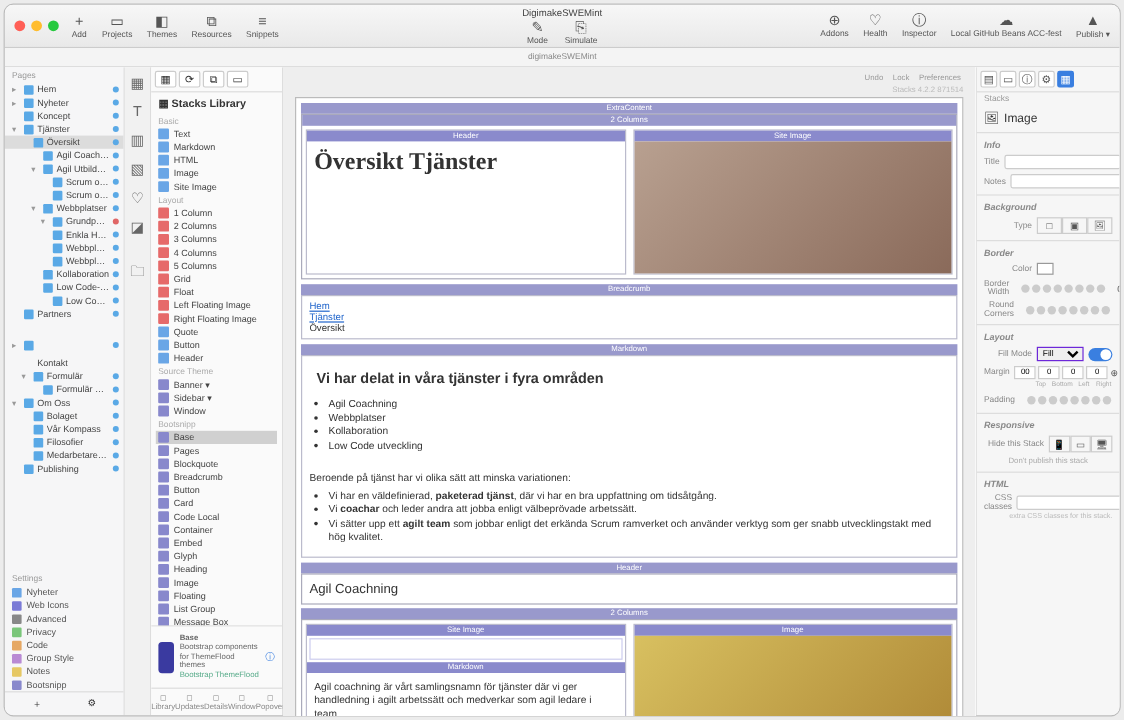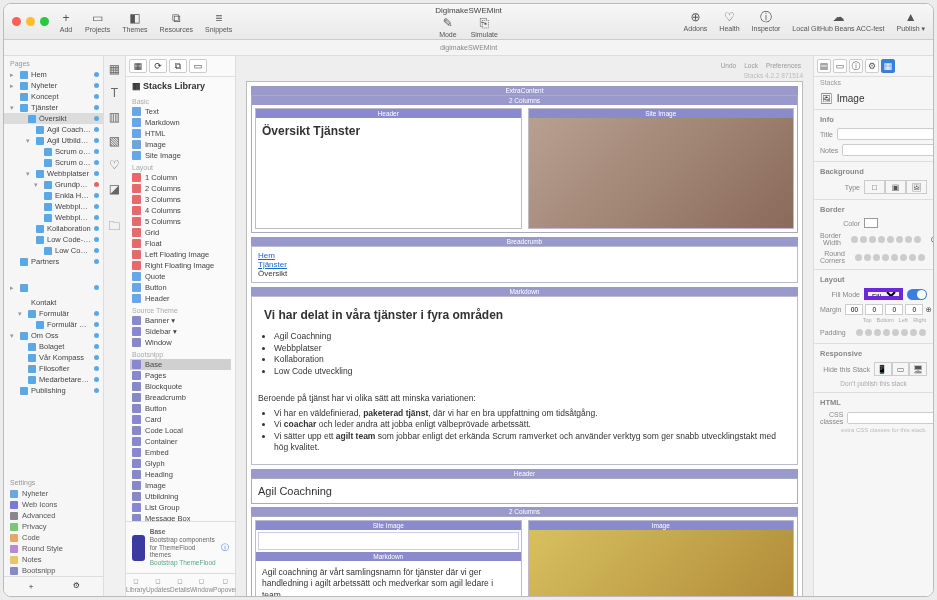--- a/index.html
+++ b/index.html
@@ -61,40 +61,40 @@
 .library .bottombar span{font-size:6.5px;color:#888;display:flex;flex-direction:column;align-items:center;gap:1px;}
 
 
 .canvas-wrap{flex:1;background:#eee;overflow:auto;padding:6px 10px;}
 .canvas{background:#fff;border:1px solid #bbb;min-height:540px;padding:4px;}
 .stacklabel{background:#9999cc;color:#fff;font-size:6.5px;text-align:center;padding:0 4px;height:9px;line-height:9px;}
 .stackbox{border:1px solid #aab;margin-bottom:4px;}
 .headerbox{border:1px solid #aab;padding:6px;margin-bottom:3px;}
 .cols2{display:flex;gap:6px;}
 .cols2>div{flex:1;border:1px solid #bbc;min-height:100px;position:relative;}
-.h1text{font-size:12px;font-weight:bold;padding:6px;}
+.h1text{font-size:20px;font-weight:bold;padding:6px;font-family:Liberation Serif, serif;}
 .h2text{font-size:12px;font-weight:bold;padding:4px 6px;}
 .imgph{width:100%;height:110px;background:linear-gradient(135deg,#b8a090,#8a6a5a);display:flex;align-items:center;justify-content:center;color:#fff;font-size:8px;}
 .breadcrumb-box{border:1px solid #bbc;padding:4px 6px;font-size:8px;}
 .breadcrumb-box a{color:#2266cc;text-decoration:underline;display:block;}
 .mdbox{border:1px solid #bbc;padding:6px;font-size:8.5px;line-height:1.35;}
 .mdbox ul{padding-left:16px;margin:4px 0;}
 .imgph2{width:100%;height:140px;background:linear-gradient(135deg,#d8c060,#a88030);}
 
 
 .inspector{width:120px;background:#f6f6f6;border-left:1px solid #ddd;display:flex;flex-direction:column;font-size:7.5px;color:#555;}
 .inspector .tabicons{display:flex;padding:3px;gap:2px;border-bottom:1px solid #ddd;flex-wrap:wrap;}
 .inspector .tabicons span{width:14px;height:14px;background:#fff;border:1px solid #ccc;border-radius:2px;display:flex;align-items:center;justify-content:center;font-size:9px;}
 .inspector .tabicons span.active{background:#3a7fe0;color:#fff;border-color:#3a7fe0;}
 .inspector .panel-title{font-size:10px;padding:5px 6px;color:#333;display:flex;align-items:center;gap:4px;}
 .inspector .field{display:flex;align-items:center;gap:4px;padding:2px 6px;}
 .inspector .field label{width:40px;text-align:right;color:#888;font-size:7px;}
 .inspector .field input[type=text]{flex:1;height:12px;border:1px solid #ccc;border-radius:2px;font-size:7px;padding:0 2px;}
 .inspector .sect{border-top:1px solid #ddd;padding:3px 0;}
-.inspector .sect h5{font-size:7.5px;color:#888;padding:2px 6px;}
+.inspector .sect h5{font-size:7.5px;color:#888;padding:2px 6px;font-style:italic;}
 .inspector .dotsrow{display:flex;gap:2px;padding:2px 6px;}
 .inspector .dotsrow span{width:7px;height:7px;border-radius:50%;background:#ccc;}
 .inspector .numfield{display:flex;gap:2px;padding:2px 6px;align-items:center;}
 .inspector .numfield input{width:18px;height:11px;border:1px solid #ccc;font-size:6.5px;text-align:center;}
 .inspector .toggle{width:20px;height:11px;background:#3a7fe0;border-radius:6px;position:relative;}
 .inspector .toggle::after{content:"";position:absolute;right:1px;top:1px;width:9px;height:9px;background:#fff;border-radius:50%;}
 .inspector .segmented{display:flex;padding:2px 6px;gap:0;}
 .inspector .segmented span{flex:1;border:1px solid #ccc;height:14px;display:flex;align-items:center;justify-content:center;font-size:8px;}
 </style>
 </head>
@@ -355,21 +355,21 @@
           <div class="row">
             <span class="sq" style="background:#7ac67a"></span>
             <span>Privacy</span>
           </div>
           <div class="row">
             <span class="sq" style="background:#e6a864"></span>
             <span>Code</span>
           </div>
           <div class="row">
             <span class="sq" style="background:#b98ad4"></span>
-            <span>Round Style</span>
+            <span>Group Style</span>
           </div>
           <div class="row">
             <span class="sq" style="background:#e6c864"></span>
             <span>Notes</span>
           </div>
           <div class="row">
             <span class="sq" style="background:#88c"></span>
             <span>Bootsnipp</span>
           </div>
         </div>
@@ -534,21 +534,21 @@
             <div class="lib-item">
               <span class="lic" style="background:#88c"></span>
               <span>Heading</span>
             </div>
             <div class="lib-item">
               <span class="lic" style="background:#88c"></span>
               <span>Image</span>
             </div>
             <div class="lib-item">
               <span class="lic" style="background:#88c"></span>
-              <span>Utbildning</span>
+              <span>Floating</span>
             </div>
             <div class="lib-item">
               <span class="lic" style="background:#88c"></span>
               <span>List Group</span>
             </div>
             <div class="lib-item">
               <span class="lic" style="background:#88c"></span>
               <span>Message Box</span>
             </div>
           </div>
@@ -719,21 +719,21 @@
               <span></span>
               <span></span>
             </div>
           </div>
       </div>
 
       <div class="sect">
         <h5>Layout</h5>
         <div class="field">
             <label>Fill Mode</label>
-          <select style="flex:1;height:12px;font-size:7px;border:4px solid #6d28d9;"><option>Fill</option></select>
+          <select style="flex:1;height:12px;font-size:7px;border:1px solid #6d28d9;"><option>Fill</option></select>
           <div class="toggle"></div>
         </div>
         <div class="field">
             <label>Margin</label>
           <div class="numfield" style="flex:1;padding:0;">
             <input value="00" style="">
             <input value="0" style="">
             <input value="0" style="">
             <input value="0" style="">
             <span>⊕</span>

